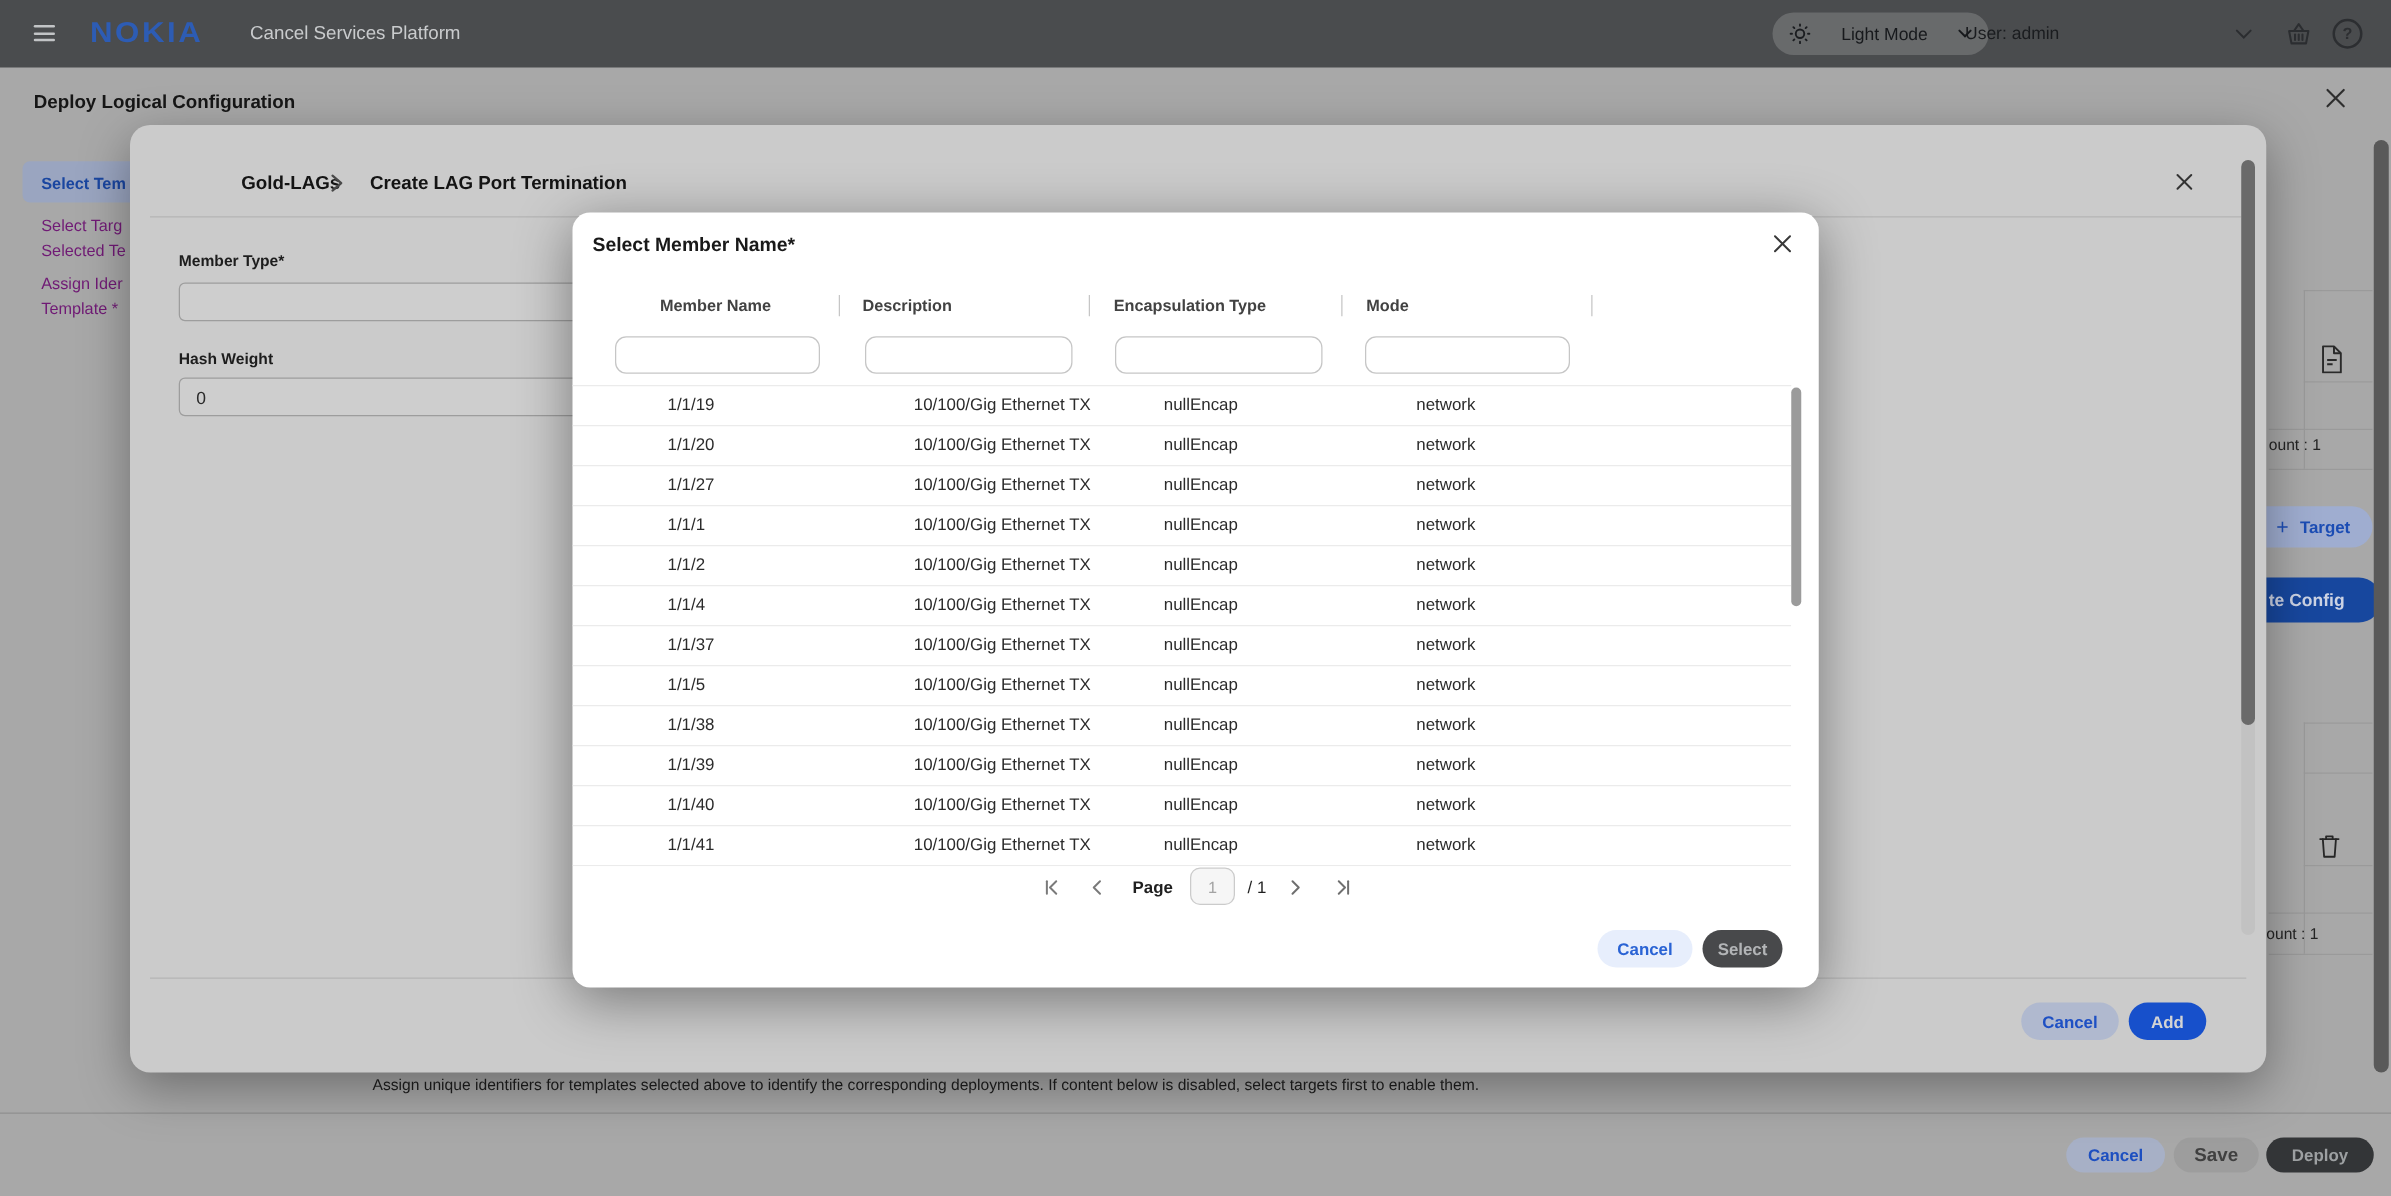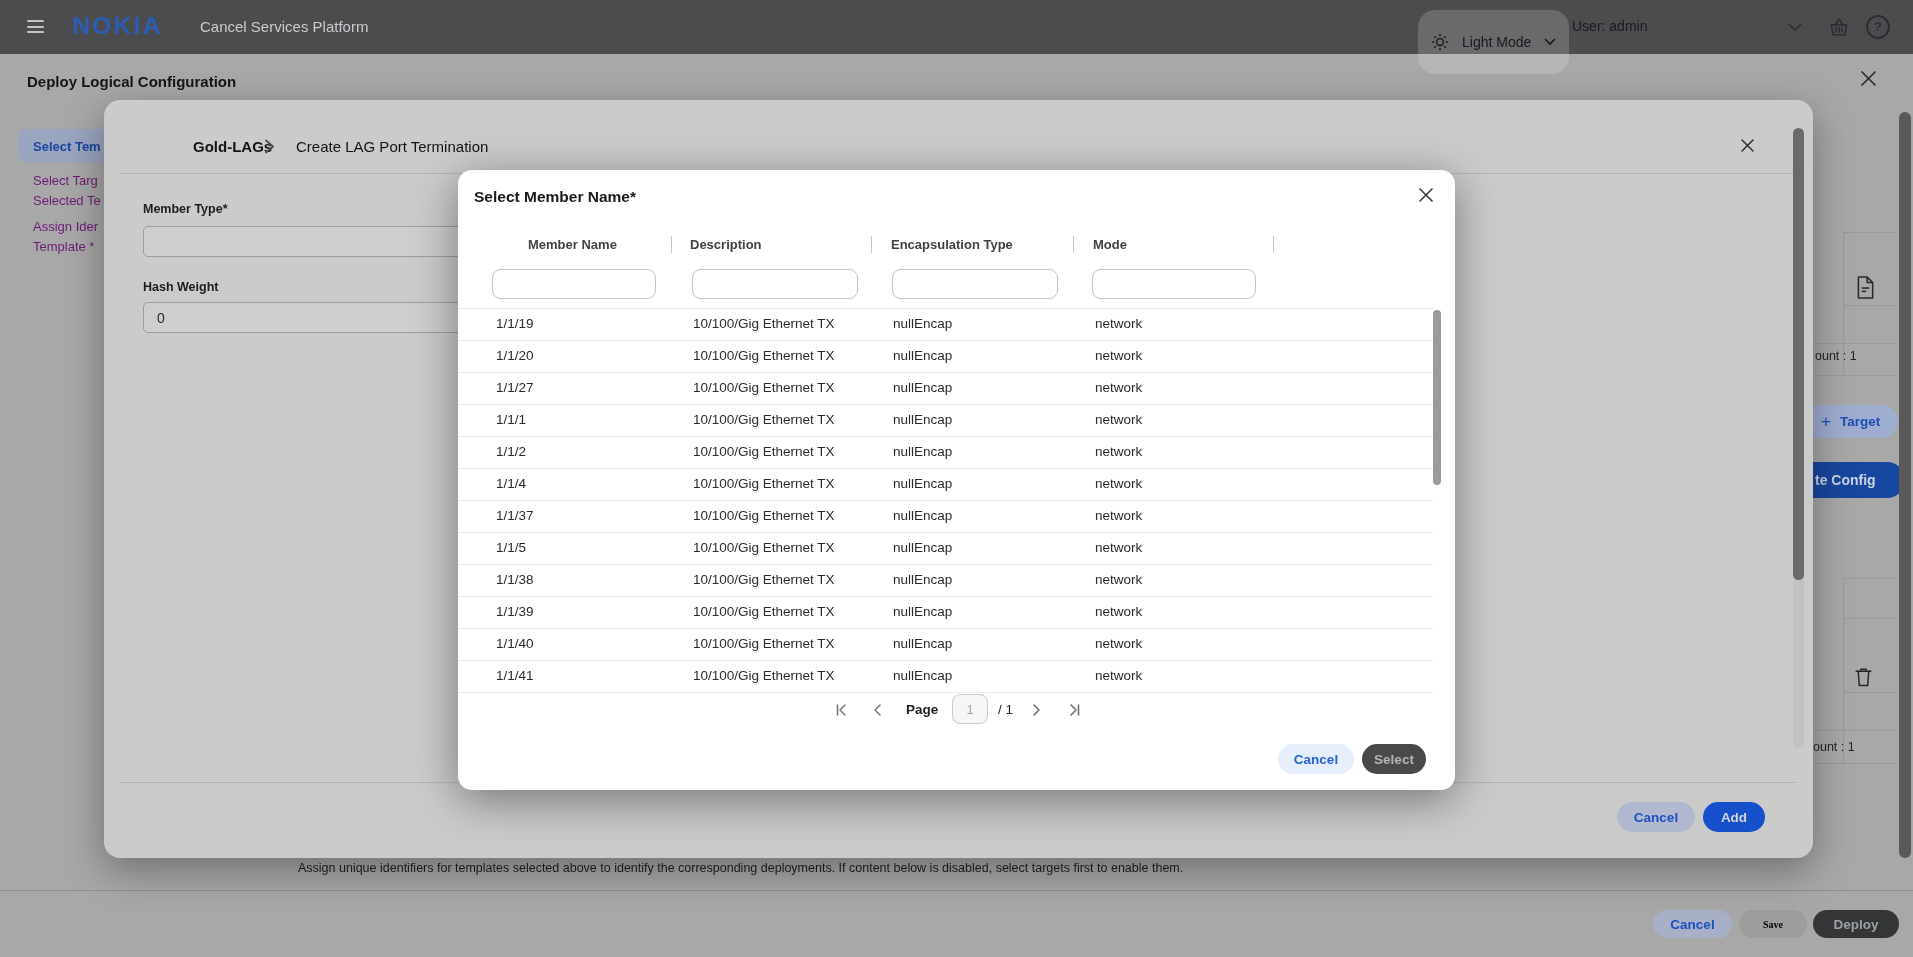--- a/index.html
+++ b/index.html
@@ -12,51 +12,51 @@
   .btn{display:flex;align-items:center;justify-content:center;font-weight:bold;box-sizing:border-box;}
   svg{display:block;}
 
   
   .topbar{position:absolute;left:0;top:0;width:1913px;height:54px;background:#4a4c4e;}
   .hamburger{position:absolute;left:27px;top:20px;width:17px;height:13px;display:flex;flex-direction:column;justify-content:space-between;}
   .hamburger span{height:2px;background:#c2c4c6;border-radius:1px;}
   .brand{position:absolute;left:72px;top:12px;font-size:25px;font-weight:bold;letter-spacing:2px;color:#2d5cb4;transform:scaleY(.92);}
   .app-title{position:absolute;left:200px;top:18px;font-size:15px;color:#c9cbcd;}
   .theme-pill{position:absolute;left:1418px;top:10px;height:34px;border-radius:17px;background:rgba(255,255,255,.17);
-    display:flex;align-items:center;gap:13px;padding:15px 13px;color:#17191c;font-size:14px;}
+    display:flex;align-items:center;gap:24px;padding:0 13px;color:#17191c;font-size:14px;}
   .user-label{position:absolute;left:1572px;top:18px;font-size:14px;color:#1a1c1f;}
   .help-circle{position:absolute;left:1866px;top:15px;width:20px;height:20px;border:2px solid #2c2e31;border-radius:50%;
     color:#2c2e31;font-weight:bold;font-size:13px;text-align:center;line-height:20px;}
 
   
   .page-title{position:absolute;left:27px;top:73px;font-size:15px;font-weight:bold;color:#161616;}
   .page-close{position:absolute;left:1860px;top:70px;}
   .sb-pill{position:absolute;left:18px;top:129px;width:86px;height:33px;background:#9aa5c0;border-radius:6px 0 0 6px;}
   .sb-active-label{position:absolute;left:33px;top:139px;font-size:13px;font-weight:bold;color:#1a46a0;}
   .sb-item{position:absolute;left:33px;font-size:13px;color:#701a75;}
   .rf-line{position:absolute;height:1px;background:#9a9a9a;}
   .rf-vline{position:absolute;width:1px;background:#9a9a9a;}
   .count-frag{position:absolute;font-size:12.5px;color:#242424;white-space:nowrap;}
   .target-pill{position:absolute;left:1813px;top:405px;width:85px;height:33px;background:#9fadd0;border-radius:0 17px 17px 0;
     display:flex;align-items:center;gap:9px;color:#1c4db4;font-weight:bold;font-size:13.5px;padding-left:8px;box-sizing:border-box;}
   .config-pill{position:absolute;left:1813px;top:462px;width:92px;height:36px;background:#17479e;border-radius:0 18px 18px 0;
     display:flex;align-items:center;color:#ccd3e4;font-weight:bold;font-size:14px;padding-left:2px;box-sizing:border-box;}
   .bottom-divider{position:absolute;left:0;top:890px;width:1913px;height:1px;background:#8f8f8f;}
   .note{position:absolute;left:298px;top:861px;font-size:12.5px;color:#1e1e1e;white-space:nowrap;}
   .btn-cancel-page{position:absolute;left:1653px;top:910px;width:79px;height:28px;border-radius:14px;background:#a7b0c6;color:#1d4fc0;font-size:13.5px;}
-  .btn-save{position:absolute;left:1739px;top:910px;width:68px;height:28px;border-radius:14px;background:#9d9d9d;color:#000000;font-size:10px;font-family:Liberation Serif, serif;}
+  .btn-save{position:absolute;left:1739px;top:910px;width:68px;height:28px;border-radius:14px;background:#9d9d9d;color:#404040;font-size:15px;}
   .btn-deploy{position:absolute;left:1813px;top:910px;width:86px;height:28px;border-radius:14px;background:#333537;color:#9da0a2;font-size:13.5px;}
   .page-scroll-thumb{position:absolute;left:1899px;top:112px;width:12px;height:746px;background:#595959;border-radius:6px;}
 
   
   .dialog{position:absolute;left:104px;top:100px;width:1709px;height:758px;background:#cbcbcb;border-radius:16px;
     box-shadow:0 12px 40px rgba(0,0,0,.35);}
   .dialog .crumb1{position:absolute;left:53px;top:38px;font-size:15px;font-weight:bold;color:#141414;margin-left:36px;}
   .dialog .crumb-chev{position:absolute;left:160px;top:39px;}
-  .dialog .crumb2{position:absolute;left:192px;top:38px;font-size:15px;font-weight:normal;color:#141414;}
+  .dialog .crumb2{position:absolute;left:192px;top:38px;font-size:15px;font-weight:bold;color:#141414;}
   .dialog .dlg-close{position:absolute;left:1636px;top:38px;}
   .dlg-div{position:absolute;left:16px;width:1677px;height:1px;background:#b5b5b5;}
   .dlg-label{position:absolute;left:39px;font-size:12.5px;font-weight:bold;color:#1d1d1d;}
   .dlg-input{position:absolute;left:39px;width:640px;height:31px;border:1px solid #9d9d9d;border-radius:5px;background:#cecece;
     font-family:"Liberation Sans",sans-serif;font-size:14px;color:#2a2a2a;padding:0 13px;box-sizing:border-box;}
   .btn-dlg-cancel{position:absolute;left:1513px;top:702px;width:78px;height:30px;border-radius:15px;background:#b0b9cf;color:#1e50c4;font-size:13.5px;}
   .btn-dlg-add{position:absolute;left:1599px;top:702px;width:62px;height:30px;border-radius:15px;background:#1750cb;color:#d4d4d4;font-size:13.5px;}
   .dlg-scroll-track{position:absolute;left:1689px;top:28px;width:11px;height:620px;background:#c2c2c2;border-radius:6px;}
   .dlg-scroll-thumb{position:absolute;left:1689px;top:28px;width:11px;height:452px;background:#6a6a6a;border-radius:6px;}
 
@@ -67,21 +67,21 @@
   .modal-close{position:absolute;left:960px;top:17px;}
   .t-head-label{position:absolute;top:67px;font-size:13px;font-weight:bold;color:#424242;}
   .h0{left:34px;margin-left:36px;} .h1{left:232px;} .h2{left:433px;} .h3{left:635px;}
   .h-pipe{position:absolute;top:66px;width:1px;height:17px;background:#c6c6c6;}
   .p0{left:213px;} .p1{left:413px;} .p2{left:615px;} .p3{left:815px;}
   .filter{position:absolute;top:99px;height:30px;border:1px solid #c6c6c6;border-radius:9px;box-sizing:border-box;
     font-family:"Liberation Sans",sans-serif;font-size:13px;padding:0 10px;background:#fff;}
   .f0{left:34px;width:164px;} .f1{left:234px;width:166px;} .f2{left:434px;width:166px;} .f3{left:634px;width:164px;}
   .t-body{position:absolute;left:0;top:138px;width:975px;height:384px;border-top:1px solid #ebebeb;overflow:hidden;}
   .t-row{height:31px;border-bottom:1px solid #ebebeb;position:relative;}
-  .t-cell{position:absolute;top:7px;font-size:13.5px;color:#2b2b2b;white-space:nowrap;}
+  .t-cell{position:absolute;top:7px;font-size:13.5px;color:#2b2b2b;white-space:nowrap;margin-left:38px;}
   .t-cell.c0{left:38px;} .t-cell.c1{left:235px;} .t-cell.c2{left:435px;} .t-cell.c3{left:637px;}
   .pg-icon{position:absolute;top:532px;}
   .pg-label{position:absolute;left:448px;top:532px;font-size:13.5px;font-weight:bold;color:#1f1f1f;}
   .pg-box{position:absolute;left:494px;top:524px;width:36px;height:30px;border:1px solid #cbcbcb;border-radius:8px;background:#f6f6f6;
     font-family:"Liberation Sans",sans-serif;font-size:13px;color:#a3a3a3;text-align:center;box-sizing:border-box;}
   .pg-total{position:absolute;left:540px;top:532px;font-size:13.5px;color:#1f1f1f;}
   .modal-btn-cancel{position:absolute;left:820px;top:574px;width:76px;height:30px;border-radius:15px;background:#e7eefc;color:#2a63d4;font-size:13.5px;}
   .modal-btn-select{position:absolute;left:904px;top:574px;width:64px;height:30px;border-radius:15px;background:#48494b;color:#b2b4b6;font-size:13.5px;}
   .modal-scroll-thumb{position:absolute;left:975px;top:140px;width:8px;height:175px;background:#9b9b9b;border-radius:4px;}
 </style>

